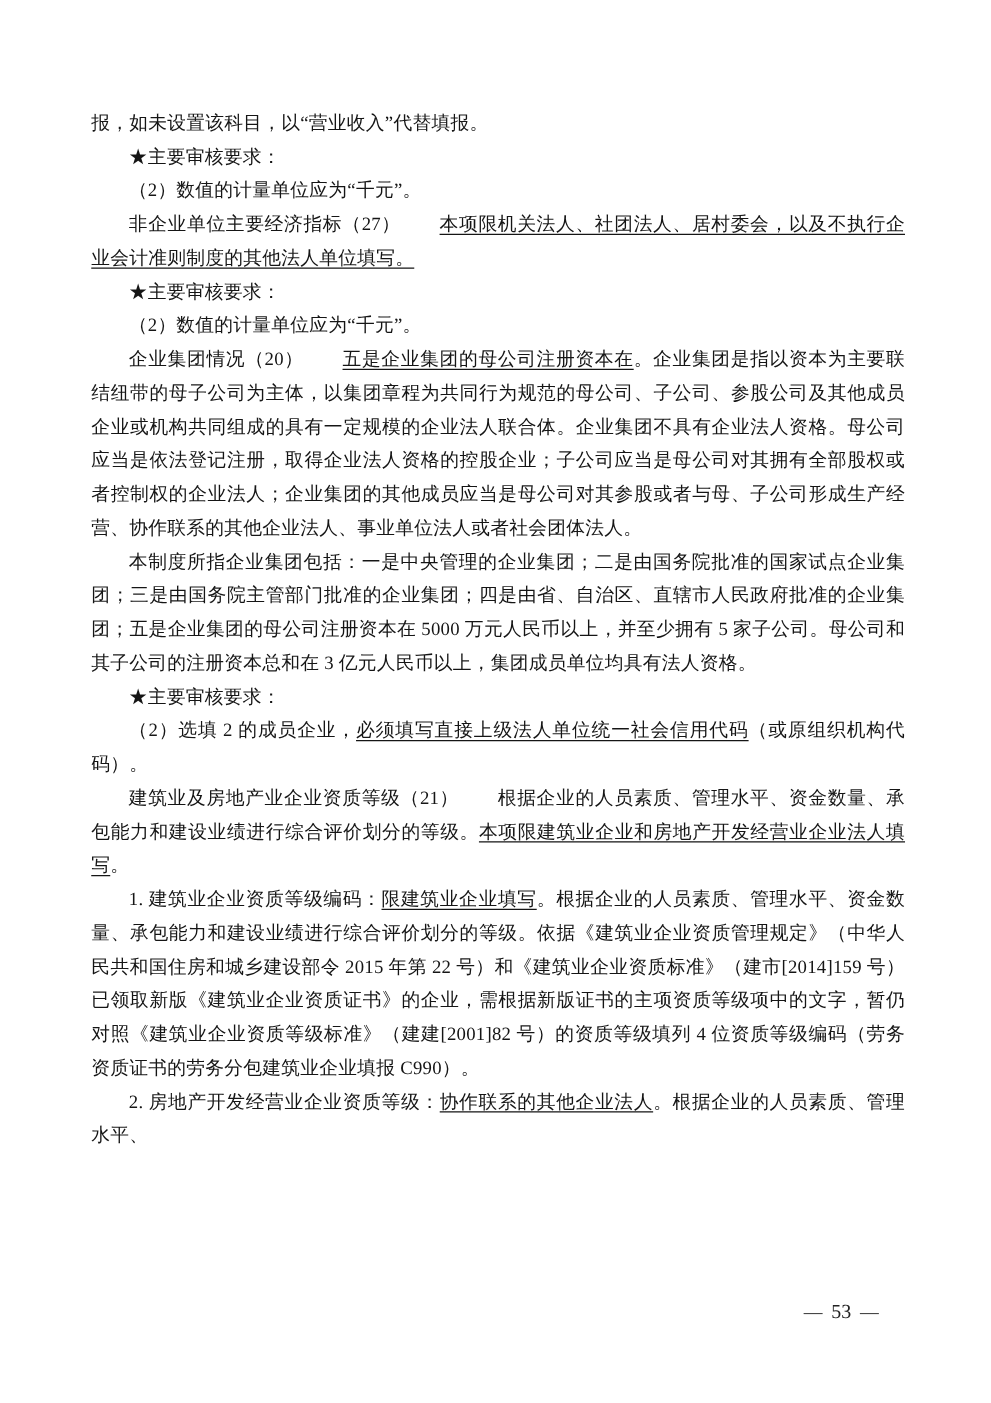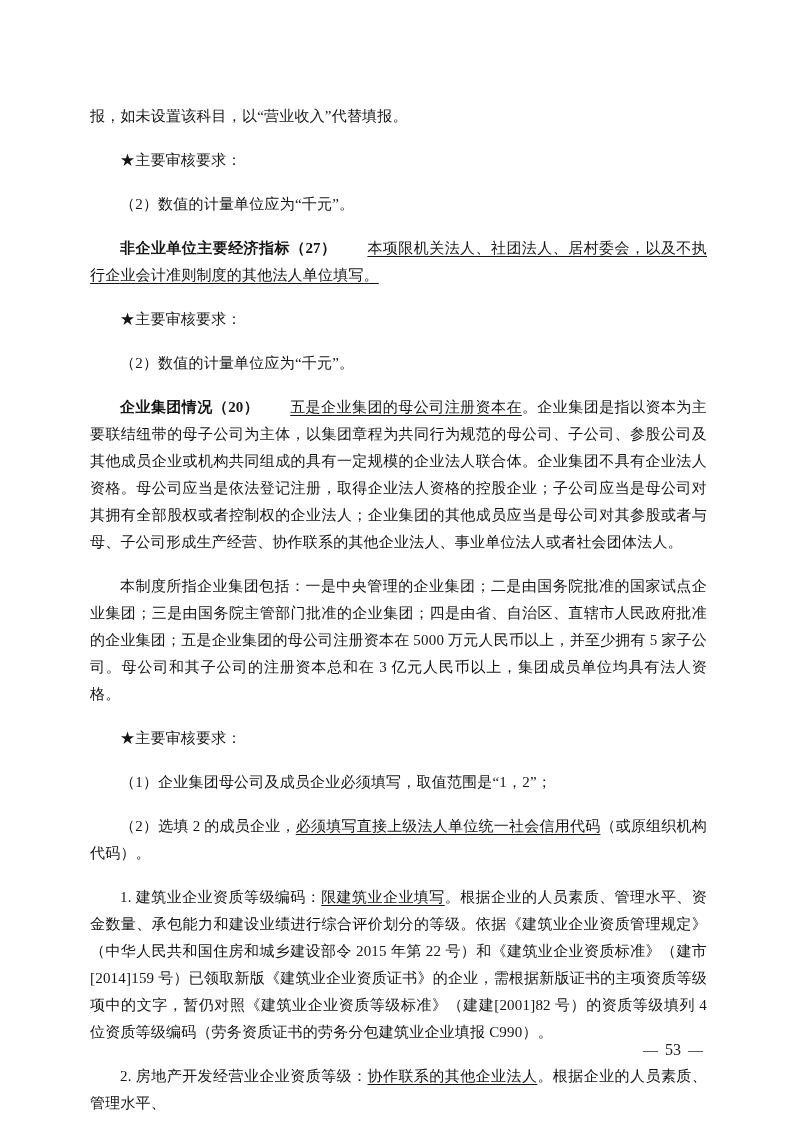--- a/index.html
+++ b/index.html
@@ -16,31 +16,31 @@
     font-family: "Liberation Serif", "DejaVu Serif", serif;
     color: #151515;
   }
   .content {
     position: absolute;
     left: 73px;
     top: 86px;
     width: 651px;
   }
   p.para {
-    margin: 17px;
+    margin: 0;
     font-size: 15px;
     line-height: 27px;
     text-align: justify;
     letter-spacing: 0.2px;
   }
   p.para.indent {
     text-indent: 2em;
   }
   .bold {
-    font-weight: bold;
+    font-weight: normal;
   }
   .underline {
     text-decoration: underline;
     text-underline-offset: 3px;
     text-decoration-thickness: 1px;
   }
   .footer {
     position: absolute;
     top: 1041px;
     right: 90px;
@@ -62,22 +62,22 @@
   <div class="content">
       <p class="para"><span>报，如未设置该科目，以“营业收入”代替填报。</span></p>
       <p class="para indent"><span>★主要审核要求：</span></p>
       <p class="para indent"><span>（2）数值的计量单位应为“千元”。</span></p>
       <p class="para indent"><span class="bold">非企业单位主要经济指标（27）</span><span>　　</span><span class="underline">本项限机关法人、社团法人、居村委会，以及不执行企业会计准则制度的其他法人单位填写。</span></p>
       <p class="para indent"><span>★主要审核要求：</span></p>
       <p class="para indent"><span>（2）数值的计量单位应为“千元”。</span></p>
       <p class="para indent"><span class="bold">企业集团情况（20）</span><span>　　</span><span class="underline">五是企业集团的母公司注册资本在</span><span>。企业集团是指以资本为主要联结纽带的母子公司为主体，以集团章程为共同行为规范的母公司、子公司、参股公司及其他成员企业或机构共同组成的具有一定规模的企业法人联合体。企业集团不具有企业法人资格。母公司应当是依法登记注册，取得企业法人资格的控股企业；子公司应当是母公司对其拥有全部股权或者控制权的企业法人；企业集团的其他成员应当是母公司对其参股或者与母、子公司形成生产经营、协作联系的其他企业法人、事业单位法人或者社会团体法人。</span></p>
       <p class="para indent"><span>本制度所指企业集团包括：一是中央管理的企业集团；二是由国务院批准的国家试点企业集团；三是由国务院主管部门批准的企业集团；四是由省、自治区、直辖市人民政府批准的企业集团；五是企业集团的母公司注册资本在 5000 万元人民币以上，并至少拥有 5 家子公司。母公司和其子公司的注册资本总和在 3 亿元人民币以上，集团成员单位均具有法人资格。</span></p>
       <p class="para indent"><span>★主要审核要求：</span></p>
-      <p class="para indent"><span>（1）企业集团母公司及成员企业必须填写，取值范围是“1，2”；</span></p>
       <p class="para indent"><span>（2）选填 2 的成员企业，</span><span class="underline">必须填写直接上级法人单位统一社会信用代码</span><span>（或原组织机构代码）。</span></p>
+      <p class="para indent"><span class="bold">建筑业及房地产业企业资质等级（21）</span><span>　　</span><span>根据企业的人员素质、管理水平、资金数量、承包能力和建设业绩进行综合评价划分的等级。</span><span class="underline">本项限建筑业企业和房地产开发经营业企业法人填写</span><span>。</span></p>
       <p class="para indent"><span>1. 建筑业企业资质等级编码：</span><span class="underline">限建筑业企业填写</span><span>。根据企业的人员素质、管理水平、资金数量、承包能力和建设业绩进行综合评价划分的等级。依据《建筑业企业资质管理规定》（中华人民共和国住房和城乡建设部令 2015 年第 22 号）和《建筑业企业资质标准》（建市[2014]159 号）已领取新版《建筑业企业资质证书》的企业，需根据新版证书的主项资质等级项中的文字，暂仍对照《建筑业企业资质等级标准》（建建[2001]82 号）的资质等级填列 4 位资质等级编码（劳务资质证书的劳务分包建筑业企业填报 C990）。</span></p>
       <p class="para indent"><span>2. 房地产开发经营业企业资质等级：</span><span class="underline">协作联系的其他企业法人</span><span>。根据企业的人员素质、管理水平、</span></p>
     </div>
   <div class="footer">
     <span>—</span>
     <span class="pgnum">53</span>
     <span>—</span>
   </div>
 </div>
 

